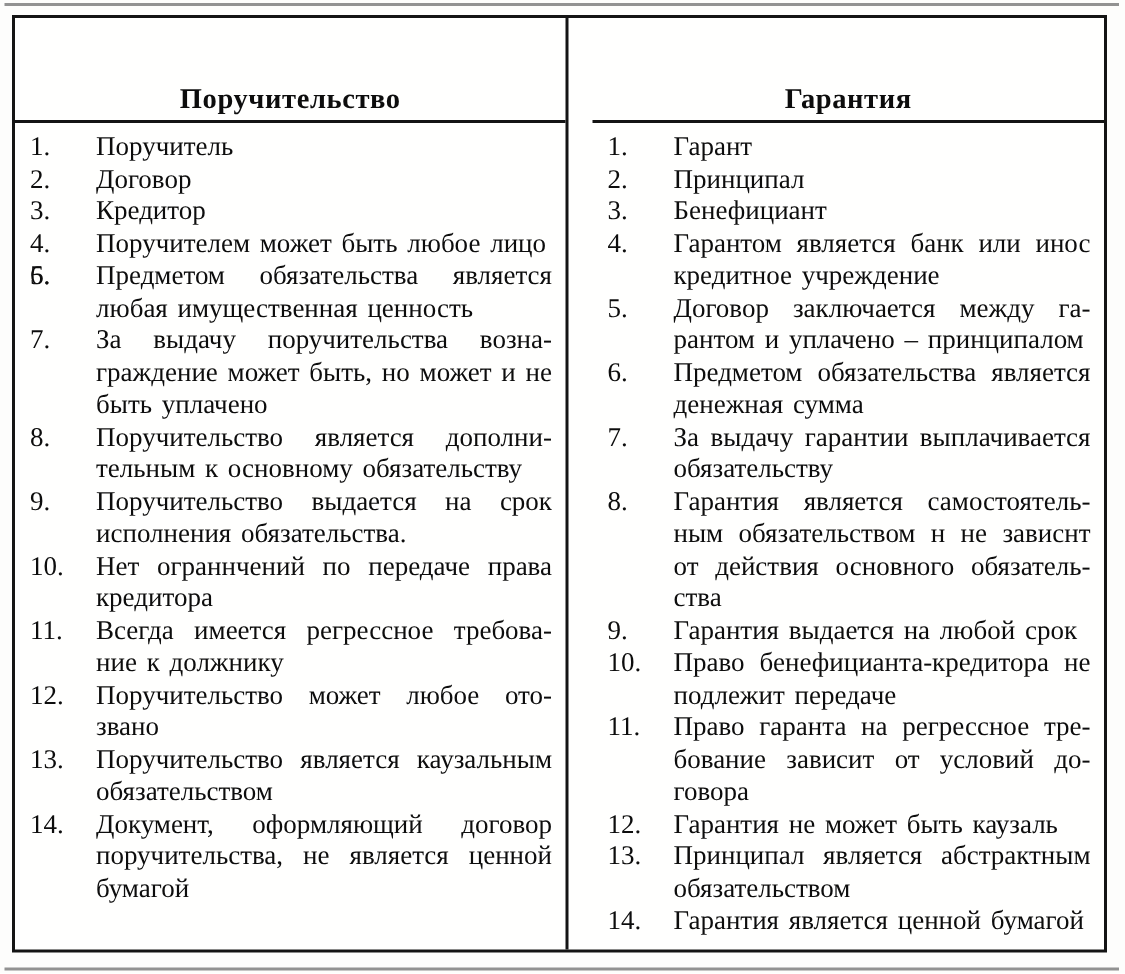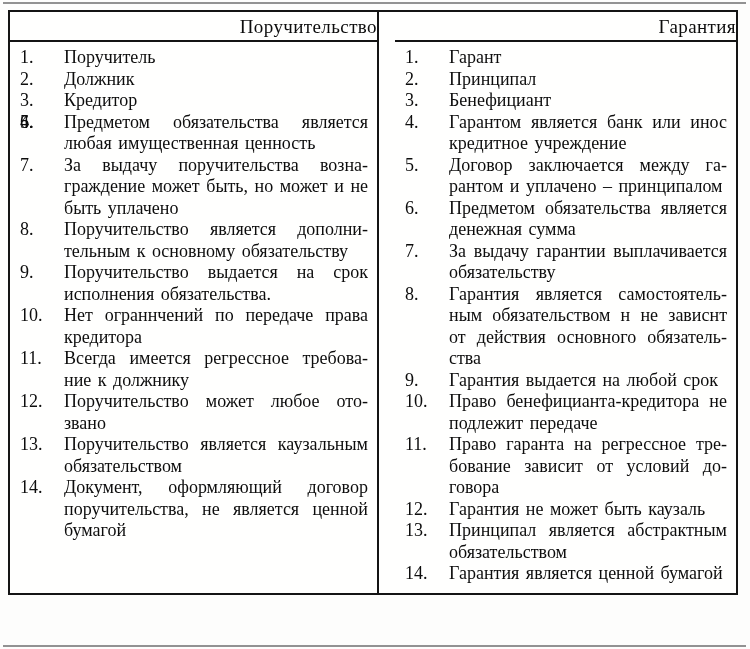--- a/index.html
+++ b/index.html
@@ -21,26 +21,27 @@
     border: 2px solid #141414;
     background: #fffffe;
     display: flex;
     box-sizing: border-box;
   }
   .col { box-sizing: border-box; }
   .col-left  { width: 369px; border-right: 2px solid #141414; }
   .col-right { width: 357px; flex: 1; padding-left: 16px; }
   .col-header {
     border-bottom: 2px solid #141414;
-    font-weight: normal;
+    font-weight: bold;
     font-size: 19px;
     letter-spacing: 0.4px;
-    text-align: right;
+    text-align: center;
     padding: 3px 0 2px 0;
     line-height: 23px;
+    margin-top: 40px;
   }
   ol.items {
     list-style: none;
     margin: 0;
     padding: 5px 9px 8px 8px;
   }
   ol.items li {
     position: relative;
     padding-left: 46px;
     font-size: 18px;
@@ -71,23 +72,23 @@
 <body>
 
 <div class="page">
   <div class="scan-line-top"></div>
 
   <div class="cmp-table">
     <div class="col col-left">
       <div class="col-header">Поручительство</div>
       <ol class="items">
           <li><span class="num">1.</span><span>Поручитель</span></li>
-          <li><span class="num">2.</span><span>Должник</span></li>
+          <li><span class="num">2.</span><span>Договор</span></li>
           <li><span class="num">3.</span><span>Кредитор</span></li>
-          <li><span class="num">4.</span></li>
+          <li><span class="num">4.</span><span>Поручителем может быть любое лицо</span></li>
           <li><span class="num">5.</span></li>
           <li><span class="num">6.</span><span>Предметом обязательства является любая имущественная ценность</span></li>
           <li><span class="num">7.</span><span>За выдачу поручительства возна­граждение может быть, но может и не быть уплачено</span></li>
           <li><span class="num">8.</span><span>Поручительство является дополни­тельным к основному обязательству</span></li>
           <li><span class="num">9.</span><span>Поручительство выдается на срок исполнения обязательства.</span></li>
           <li><span class="num">10.</span><span>Нет ограннчений по передаче права кредитора</span></li>
           <li><span class="num">11.</span><span>Всегда имеется регрессное требова­ние к должнику</span></li>
           <li><span class="num">12.</span><span>Поручительство может любое ото­звано</span></li>
           <li><span class="num">13.</span><span>Поручительство является каузаль­ным обязательством</span></li>
           <li><span class="num">14.</span><span>Документ, оформляющий договор поручительства, не является ценной бумагой</span></li>

